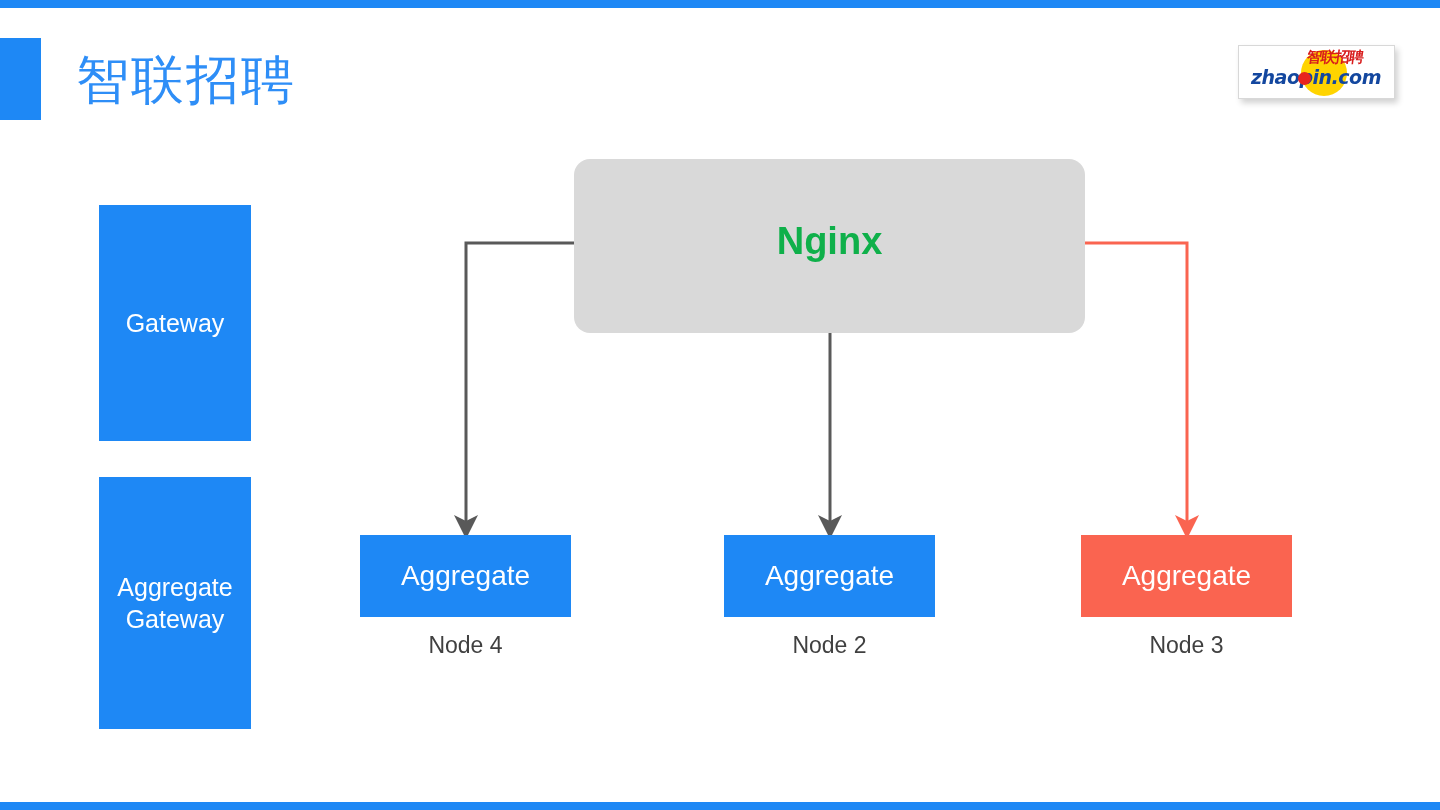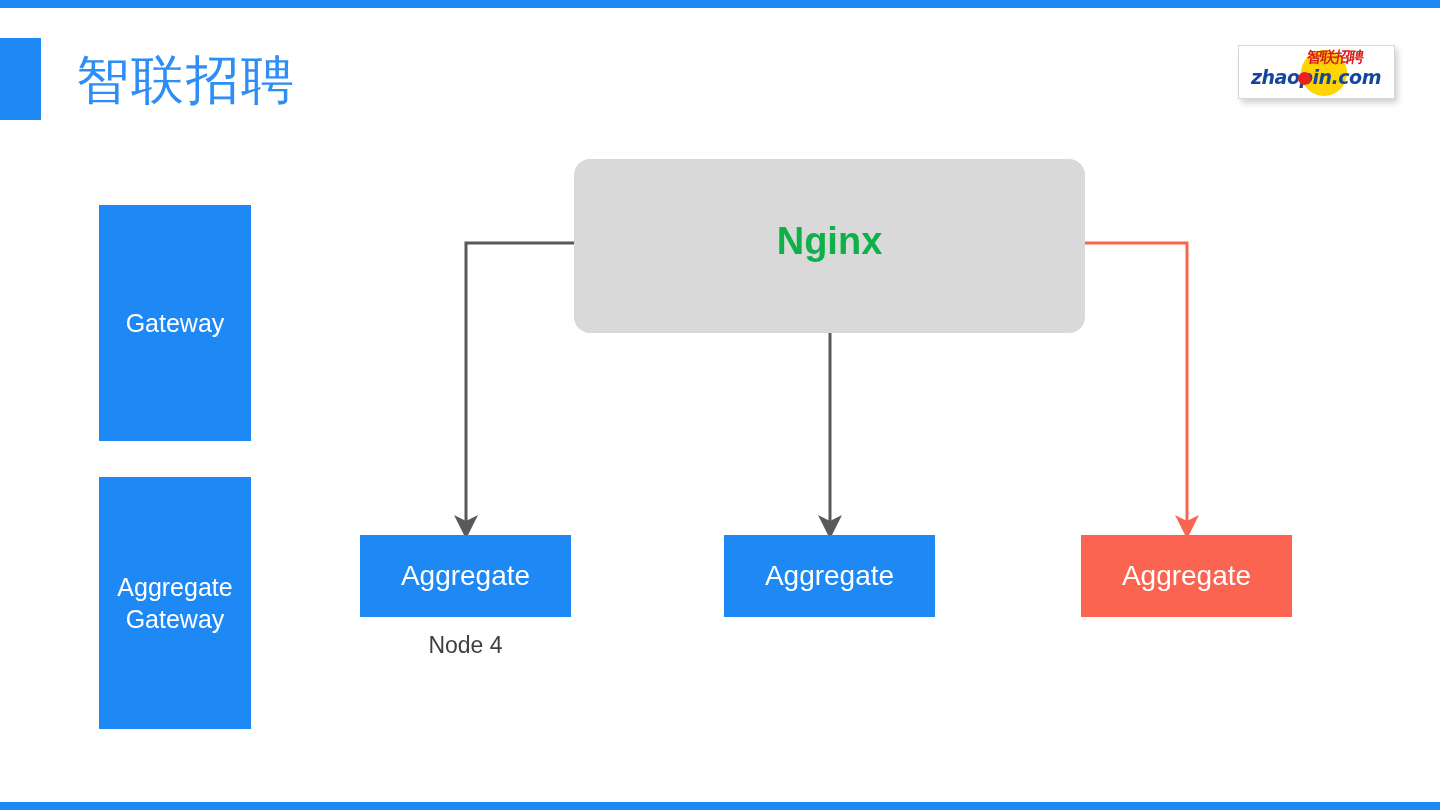--- a/index.html
+++ b/index.html
@@ -251,20 +251,22 @@
   </svg>
 
   <div class="box box-blue node-box node1-box">
     <span>Aggregate</span>
   </div>
   <div class="node-label node1-label">Node 4</div>
 
   <div class="box box-blue node-box node2-box">
     <span>Aggregate</span>
   </div>
+  <div class="node-label node2-label">Node 2</div>
 
   <div class="box box-red node-box node3-box">
     <span>Aggregate</span>
   </div>
+  <div class="node-label node3-label">Node 3</div>
 
   <div class="rule-bottom"></div>
 
 </div>
 
 </body></html>

